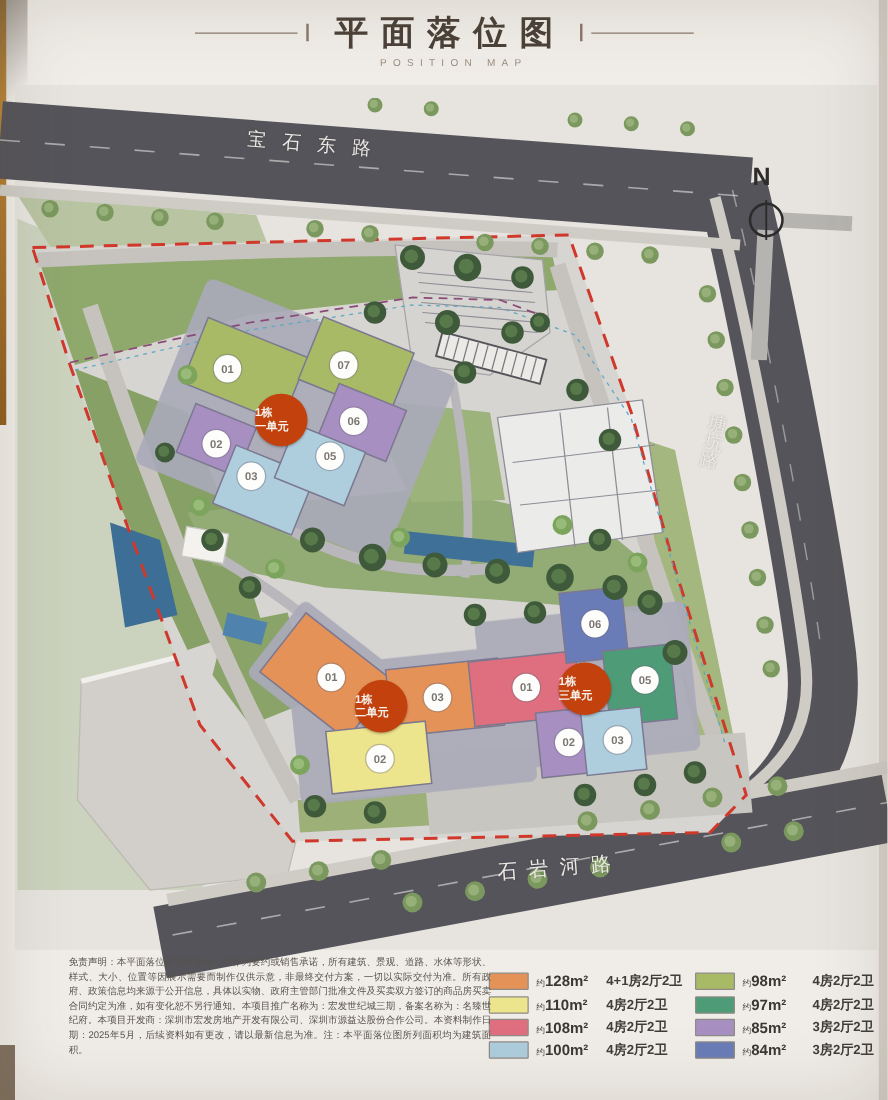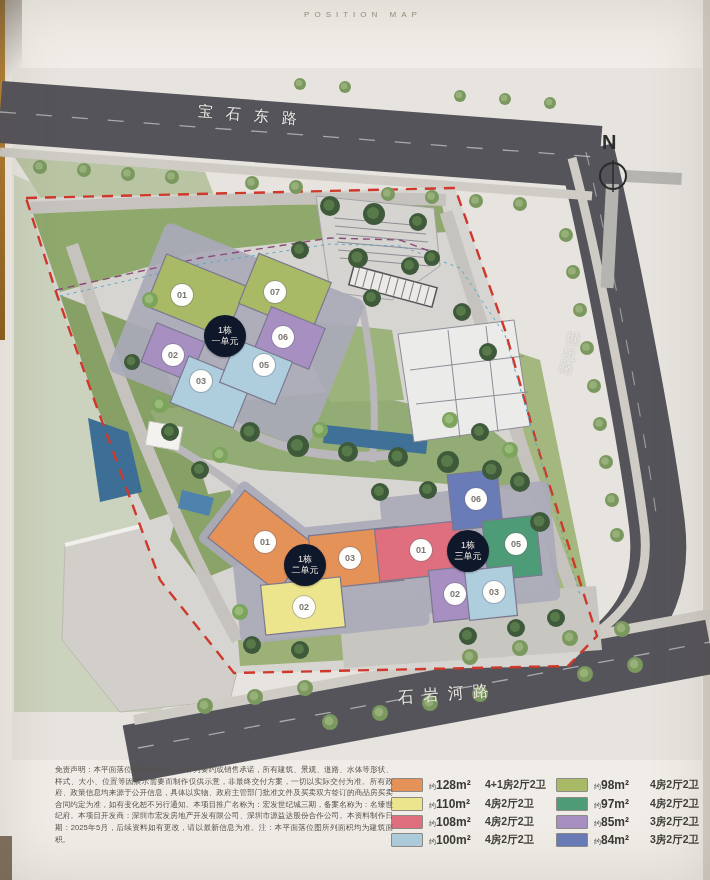--- a/index.html
+++ b/index.html
@@ -35,22 +35,22 @@
   #road-top{left:198px;top:102px;transform:rotate(4.5deg);}
   #road-bottom{left:398px;top:688px;font-size:16px;letter-spacing:9px;transform:rotate(-4.5deg);}
   #road-right{left:563px;top:316px;writing-mode:vertical-rl;letter-spacing:15px;transform:rotate(13deg);}
   .north-label{position:absolute;left:602px;top:131px;font-size:20px;font-weight:bold;color:#2e2d2b;}
 
   .ubadge{position:absolute;width:22px;height:22px;margin:-11px 0 0 -11px;border-radius:50%;
     background:#fdfdfb;color:#7b7672;font-size:9px;font-weight:bold;
     display:flex;align-items:center;justify-content:center;
     box-shadow:0 0 0 1px rgba(110,108,122,.4);}
   .cbadge{position:absolute;width:42px;height:42px;margin:-21px 0 0 -21px;border-radius:50%;
-    background:#0f172a;color:#f4efe8;font-size:9px;font-weight:normal;line-height:1.25;
-    display:flex;flex-direction:column;align-items:center;justify-content:center;
+    background:#c2410c;color:#f4efe8;font-size:9px;font-weight:bold;line-height:1.25;
+    display:flex;flex-direction:column;align-items:flex-start;justify-content:center;
     box-shadow:0 1px 2px rgba(0,0,0,.3);}
 
   
   .legend{position:absolute;left:391px;top:776px;width:312px;display:flex;gap:10px;}
   .legend-col{display:flex;flex-direction:column;}
   .lrow{display:flex;align-items:center;height:18.4px;}
   .sw{width:30px;height:12px;border:1px solid #8e8b86;border-radius:1px;margin-right:6px;flex:none;}
   .larea{width:52px;color:#3a3833;font-weight:bold;font-size:12px;white-space:nowrap;}
   .lpfx{font-size:7px;font-weight:normal;color:#4a4843;}
   .ltype{font-size:10.5px;color:#3f3d38;font-weight:bold;white-space:nowrap;margin-left:4px;text-align:right;}
@@ -61,20 +61,27 @@
 </style>
 </head>
 <body>
 
 <div class="edge-left-orange"></div>
 <div class="edge-bl-dark"></div>
 <div class="edge-tl-shade"></div>
 <div class="edge-right"></div>
 
 <div class="hdr">
+  <div class="hdr-row">
+    <div class="hdr-line"></div>
+    <div class="hdr-tick"></div>
+    <div class="hdr-title">平面落位图</div>
+    <div class="hdr-tick"></div>
+    <div class="hdr-line"></div>
+  </div>
   <div class="hdr-sub">POSITION MAP</div>
 </div>
 
 <svg width="710" height="880" viewBox="0 0 710 880">
 
   <rect x="12" y="68" width="690" height="692" fill="#e7e4df"></rect>
 
   <g>
     <polygon points="14,175 62,195 205,655 160,712 14,712" fill="#cbd2bd"></polygon>
     <polygon points="14,156 205,172 222,216 42,200" fill="#b9c4a3"></polygon>

